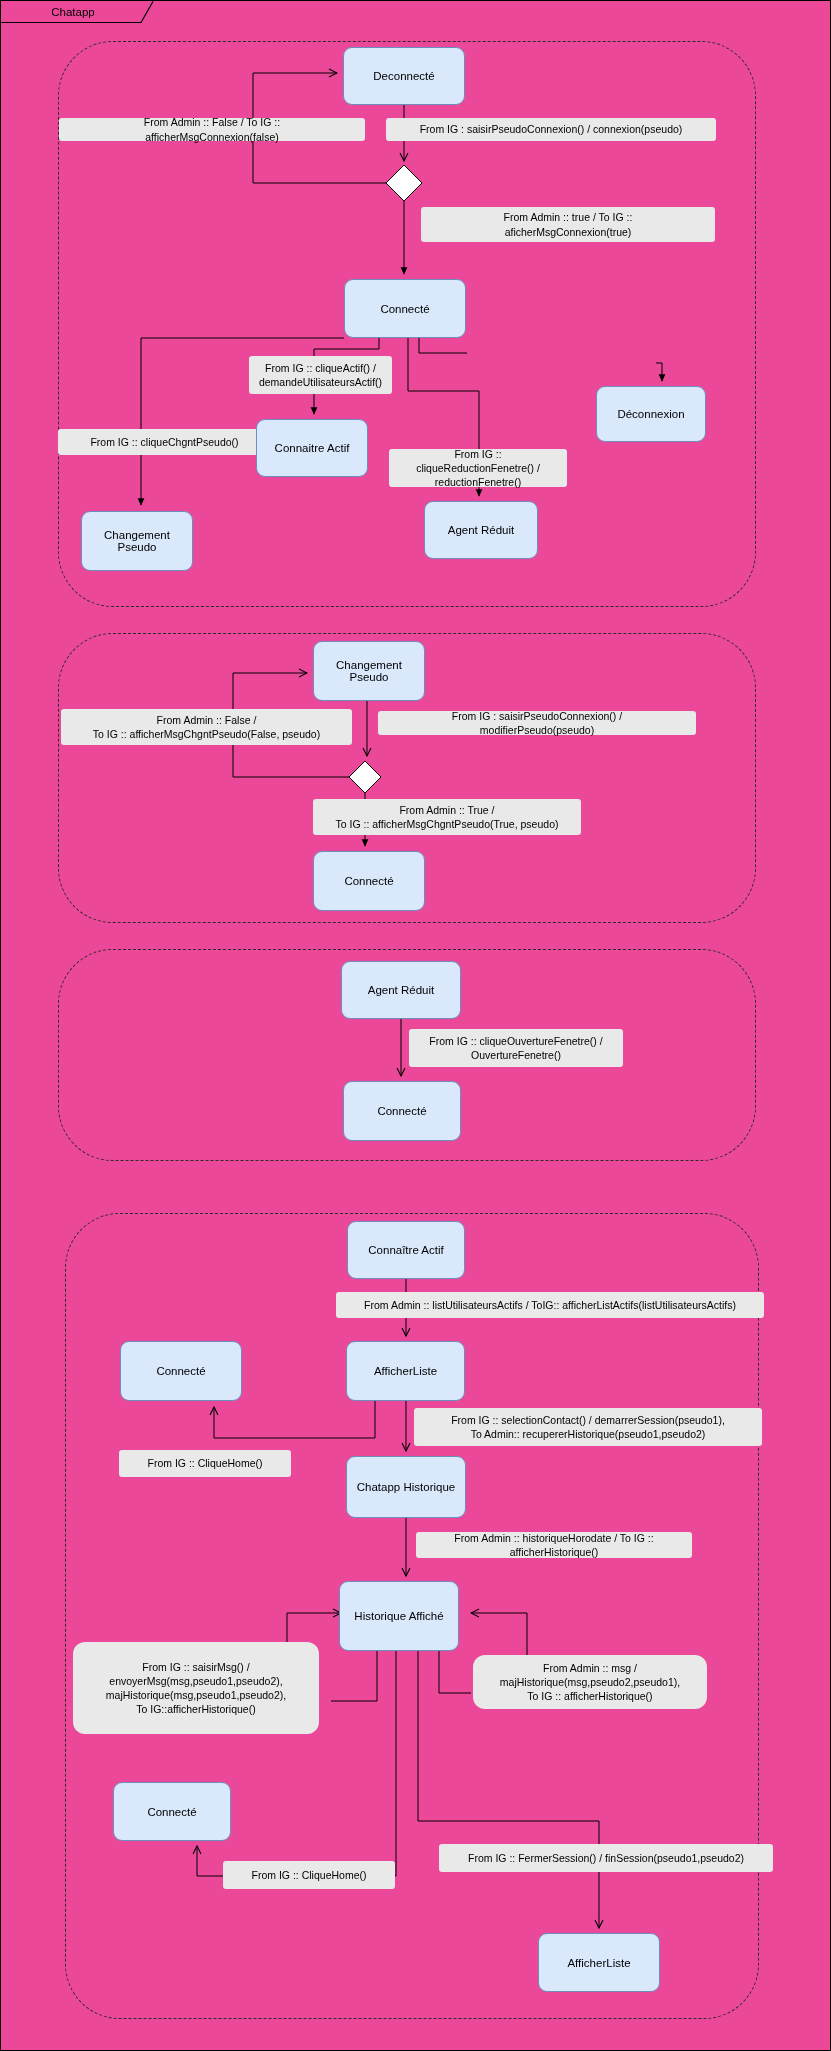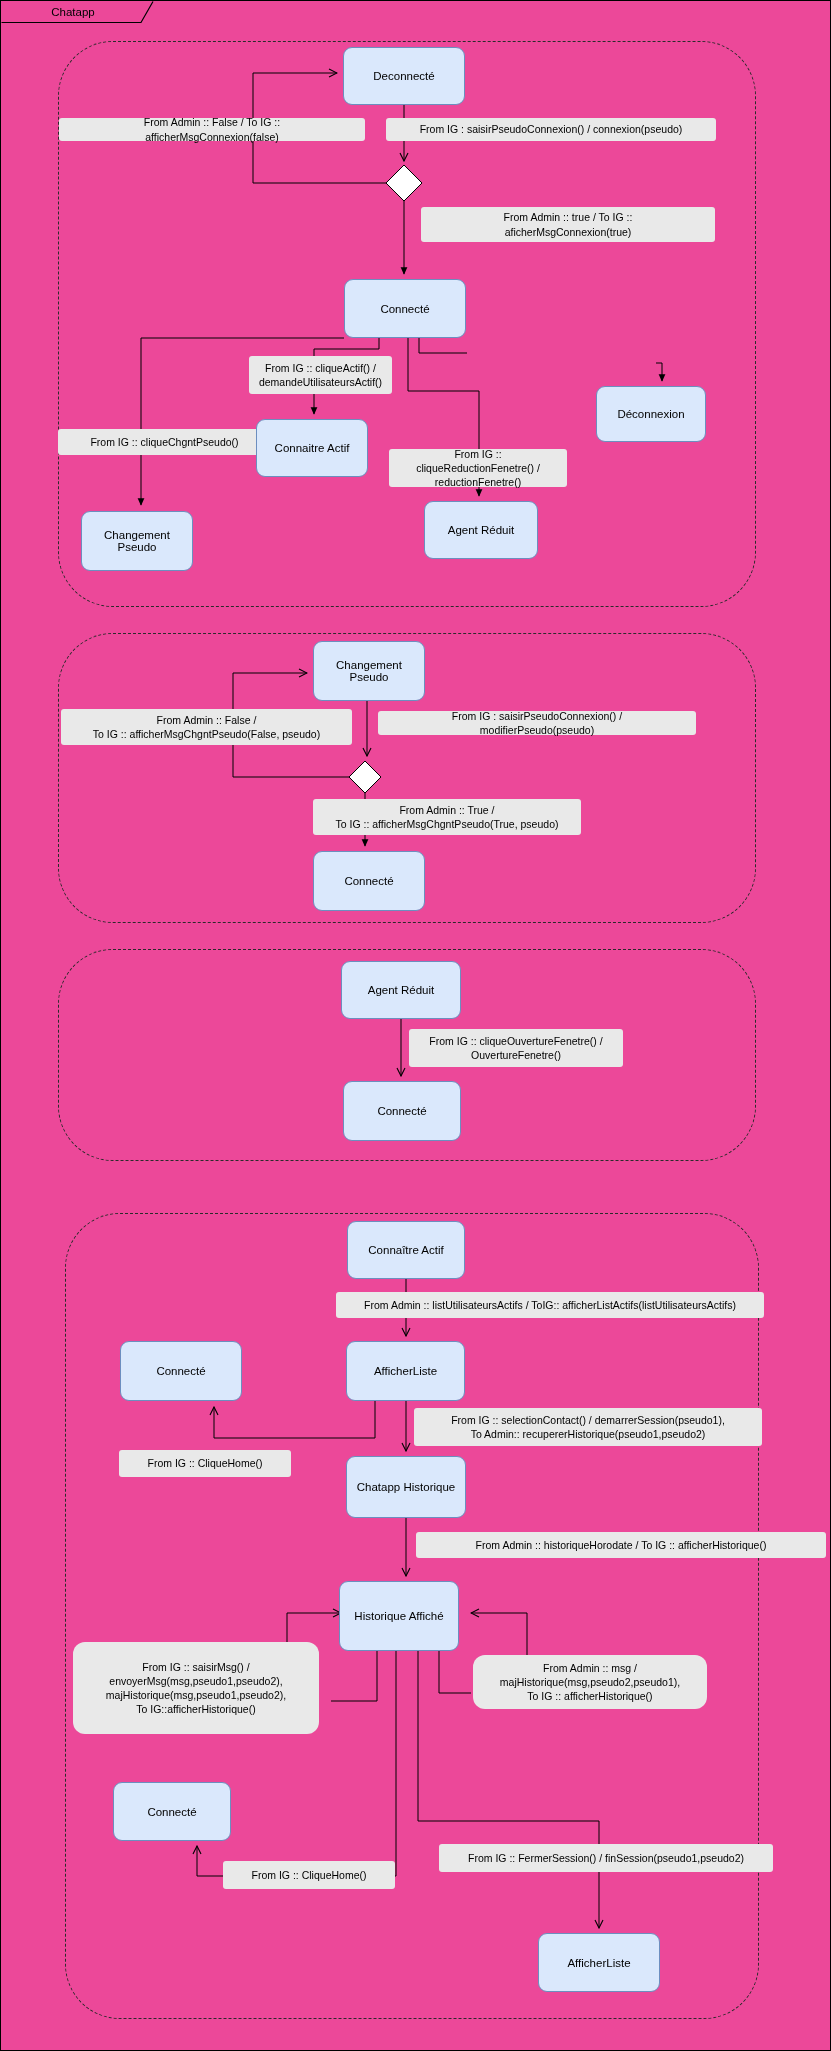--- a/index.html
+++ b/index.html
@@ -148,21 +148,21 @@
   <div class="state" style="left:345px;top:1340px;width:119px;height:60px">AfficherListe</div>
   <div class="state" style="left:345px;top:1455px;width:120px;height:62px">Chatapp Historique</div>
   <div class="state" style="left:338px;top:1580px;width:120px;height:70px">Historique Affiché</div>
   <div class="state" style="left:112px;top:1781px;width:118px;height:59px">Connecté</div>
   <div class="state" style="left:537px;top:1932px;width:122px;height:59px">AfficherListe</div>
 
   <div class="lbl" style="left:335px;top:1291px;width:428px;height:26px">From Admin :: listUtilisateursActifs / ToIG:: afficherListActifs(listUtilisateursActifs)</div>
   <div class="lbl" style="left:413px;top:1407px;width:348px;height:38px">From IG :: selectionContact() / demarrerSession(pseudo1),
 To Admin:: recupererHistorique(pseudo1,pseudo2)</div>
   <div class="lbl" style="left:118px;top:1449px;width:172px;height:27px">From IG :: CliqueHome()</div>
-  <div class="lbl" style="left:415px;top:1531px;width:410px;height:26px">From Admin :: historiqueHorodate / To IG :: afficherHistorique()</div>
+  <div class="lbl" style="left:415px;top:1531px;width:276px;height:26px">From Admin :: historiqueHorodate / To IG :: afficherHistorique()</div>
   <div class="lbl big" style="left:72px;top:1641px;width:246px;height:92px">From IG :: saisirMsg() /
 envoyerMsg(msg,pseudo1,pseudo2),
 majHistorique(msg,pseudo1,pseudo2),
 To IG::afficherHistorique()</div>
   <div class="lbl big" style="left:472px;top:1654px;width:234px;height:54px">From Admin :: msg /
 majHistorique(msg,pseudo2,pseudo1),
 To IG :: afficherHistorique()</div>
   <div class="lbl" style="left:222px;top:1860px;width:172px;height:28px">From IG :: CliqueHome()</div>
   <div class="lbl" style="left:438px;top:1843px;width:334px;height:28px">From IG :: FermerSession() / finSession(pseudo1,pseudo2)</div>
 

